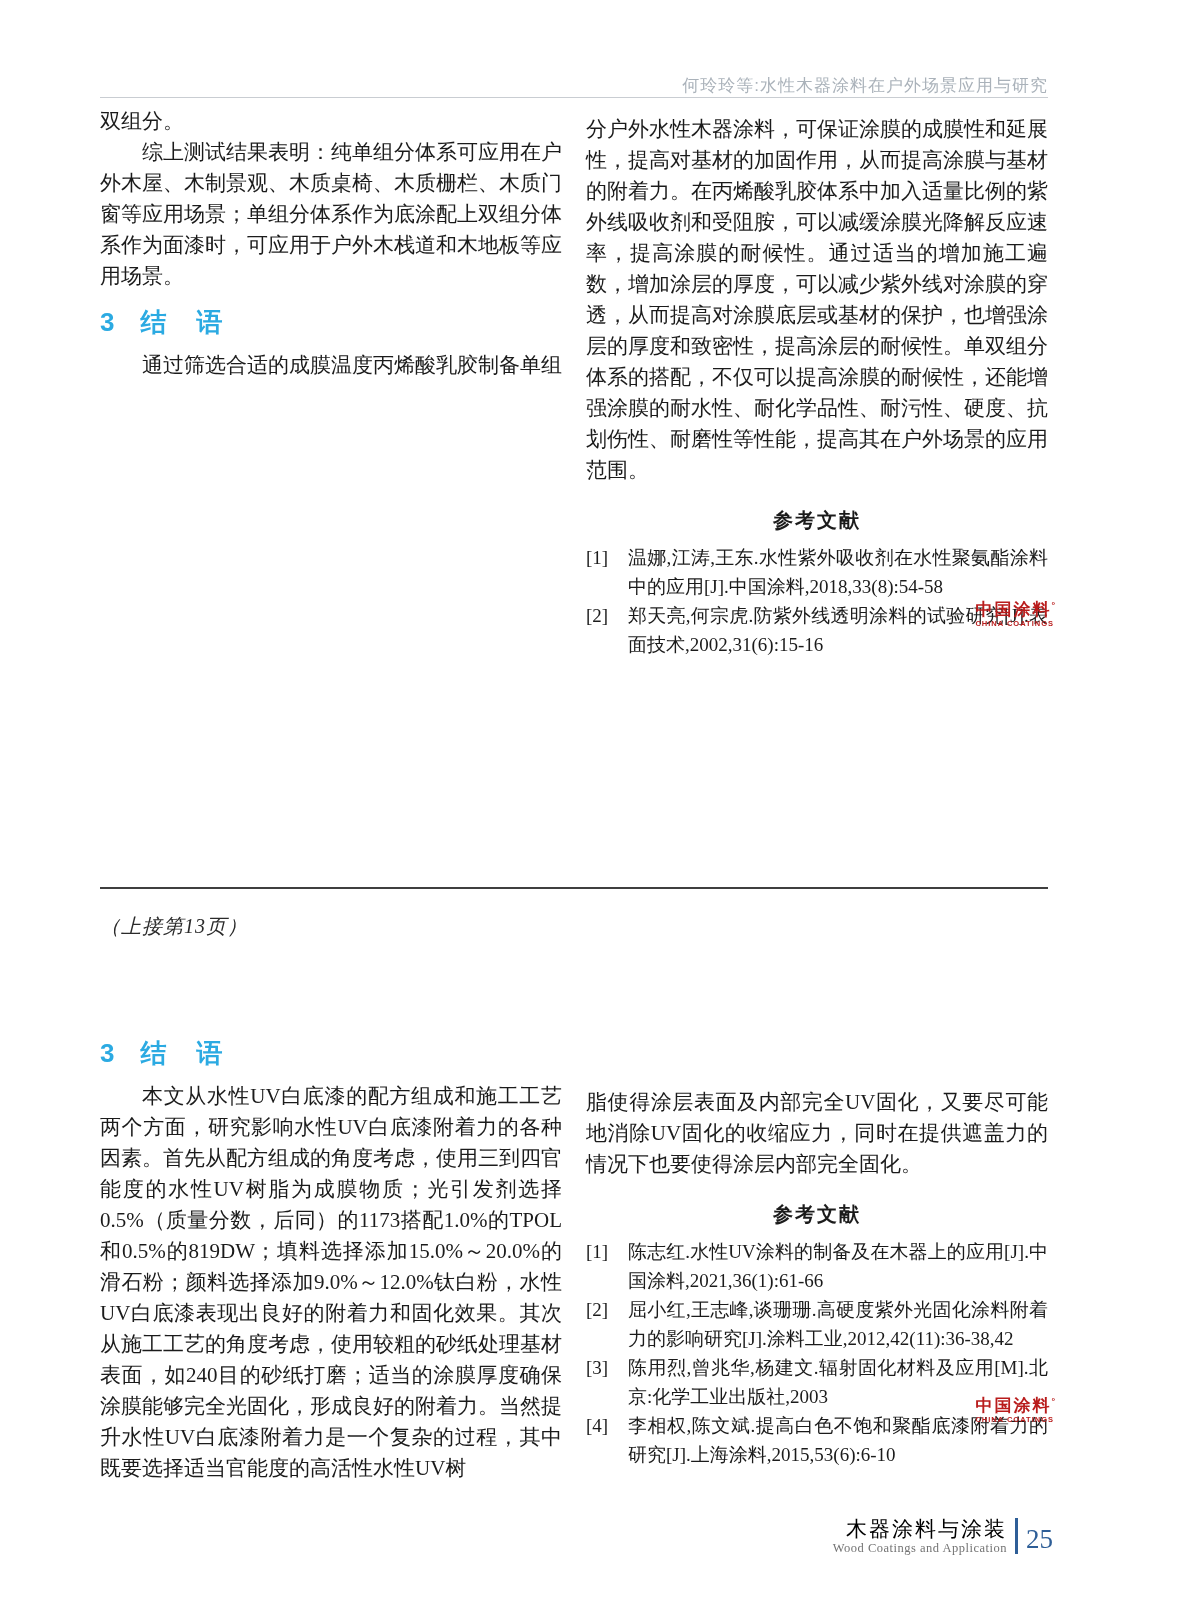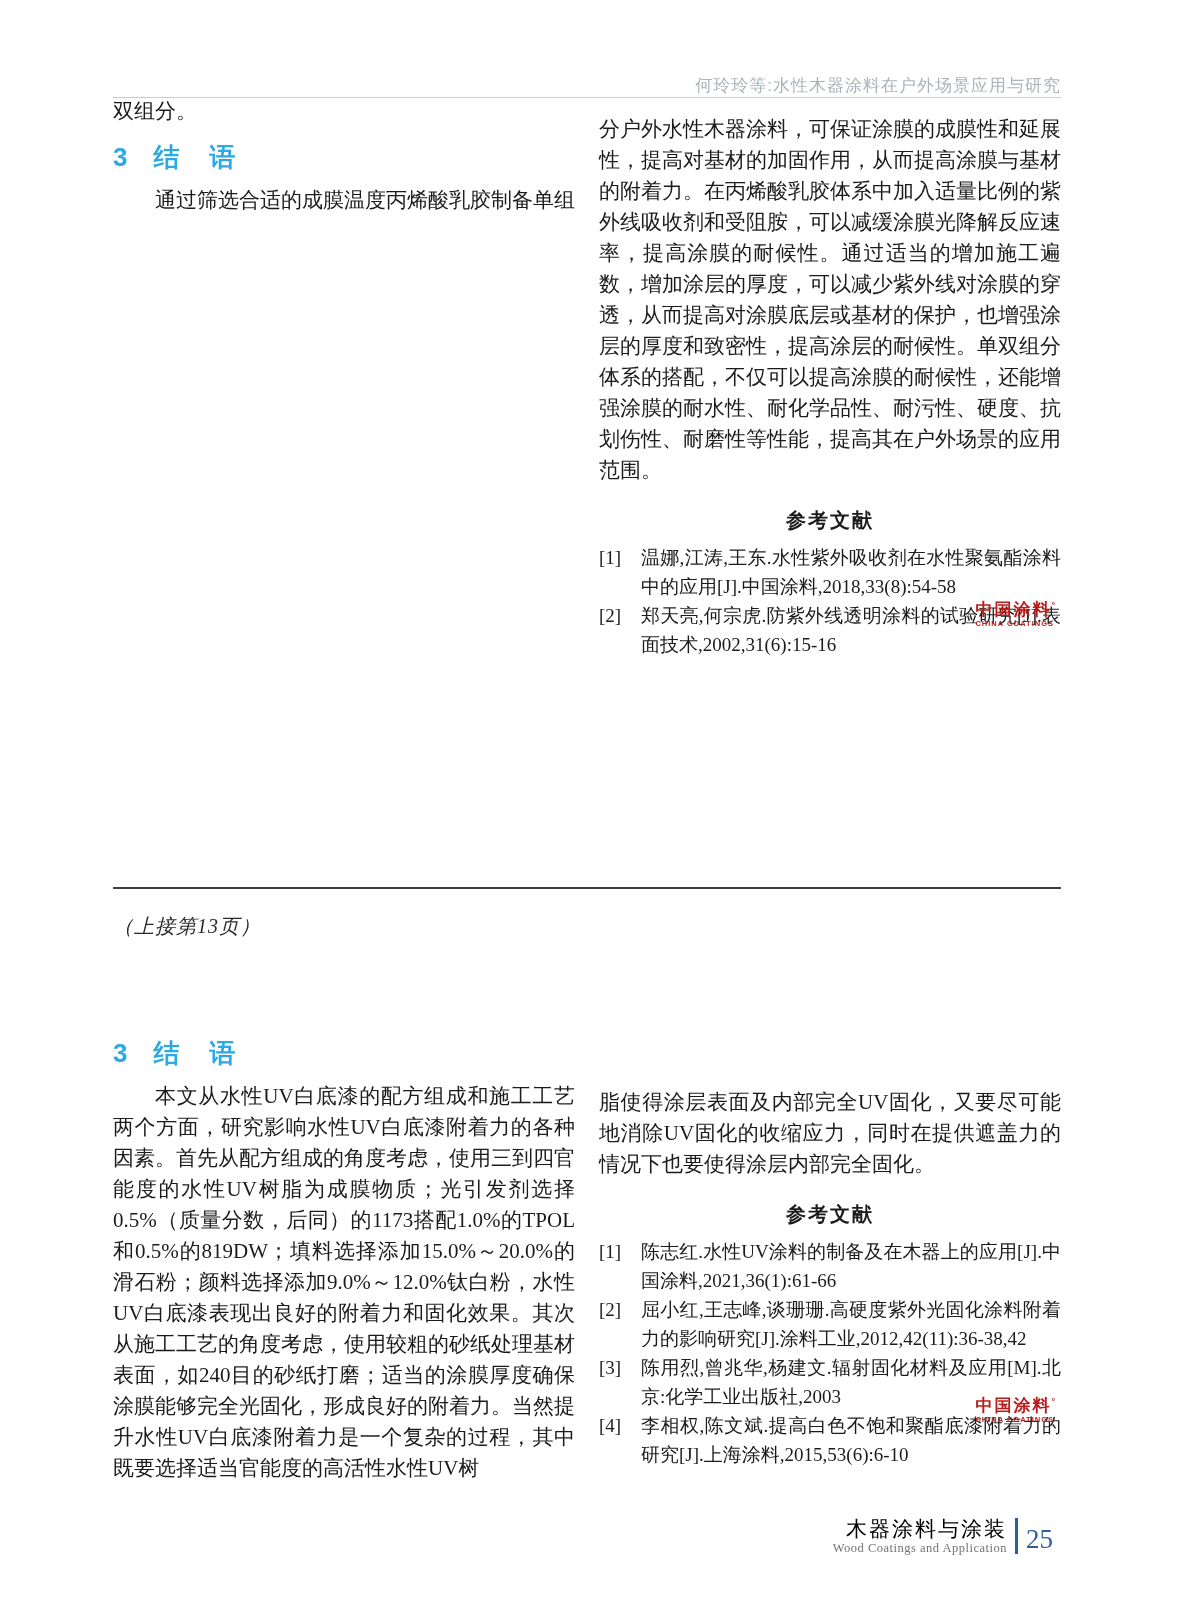--- a/index.html
+++ b/index.html
@@ -1,33 +1,33 @@
 <!DOCTYPE html>
 <html><head>
 <meta charset="utf-8">
 <style>
   html,body{margin:0;padding:0;background:#ffffff;}
   body{
     width:1178px;height:1600px;position:relative;overflow:hidden;
     font-family:"Liberation Serif","DejaVu Serif",serif;
     color:#1b1b1b;
   }
-  .abs{position:absolute;margin-left:13px;}
+  .abs{position:absolute;}
   
   .running-title{
     top:74px;left:100px;width:948px;text-align:right;
     font-family:"Liberation Sans","DejaVu Sans",sans-serif;
     font-size:17px;letter-spacing:1px;color:#aab2ba;
   }
   .header-rule{top:97px;left:100px;width:948px;height:1px;background:#c9cdd2;}
   
   .col{width:462px;font-size:21px;line-height:31px;text-align:justify;}
   .col p{margin:0;}
   .col p.indent{text-indent:2em;}
-  #col-top-left{left:100px;top:96px;}
+  #col-top-left{left:100px;top:106px;}
   #col-top-right{left:586px;top:114px;}
   #col-bot-left{left:100px;top:1038px;}
   #col-bot-right{left:586px;top:1087px;}
   
   .sec-heading{
     font-family:"Liberation Sans","DejaVu Sans",sans-serif;
     font-weight:bold;font-size:26px;color:#2baae2;
     display:flex;align-items:baseline;gap:26px;
     margin:15px 0 13px 0;line-height:30px;text-align:left;
   }
@@ -76,20 +76,21 @@
   }
 </style>
 </head>
 <body>
 
 <div class="abs running-title">何玲玲等:水性木器涂料在户外场景应用与研究</div>
 <div class="abs header-rule"></div>
 
 <div class="abs col" id="col-top-left">
   <p>双组分。</p>
+  <p class="indent">综上测试结果表明：纯单组分体系可应用在户外木屋、木制景观、木质桌椅、木质栅栏、木质门窗等应用场景；单组分体系作为底涂配上双组分体系作为面漆时，可应用于户外木栈道和木地板等应用场景。</p>
   <div class="sec-heading">
     <span class="num">3</span>
     <span class="ttl">结　语</span>
   </div>
   <p class="indent">通过筛选合适的成膜温度丙烯酸乳胶制备单组</p>
 </div>
 
 <div class="abs col" id="col-top-right">
   <p>分户外水性木器涂料，可保证涂膜的成膜性和延展性，提高对基材的加固作用，从而提高涂膜与基材的附着力。在丙烯酸乳胶体系中加入适量比例的紫外线吸收剂和受阻胺，可以减缓涂膜光降解反应速率，提高涂膜的耐候性。通过适当的增加施工遍数，增加涂层的厚度，可以减少紫外线对涂膜的穿透，从而提高对涂膜底层或基材的保护，也增强涂层的厚度和致密性，提高涂层的耐候性。单双组分体系的搭配，不仅可以提高涂膜的耐候性，还能增强涂膜的耐水性、耐化学品性、耐污性、硬度、抗划伤性、耐磨性等性能，提高其在户外场景的应用范围。</p>
   <div class="ref-heading">参考文献</div>

